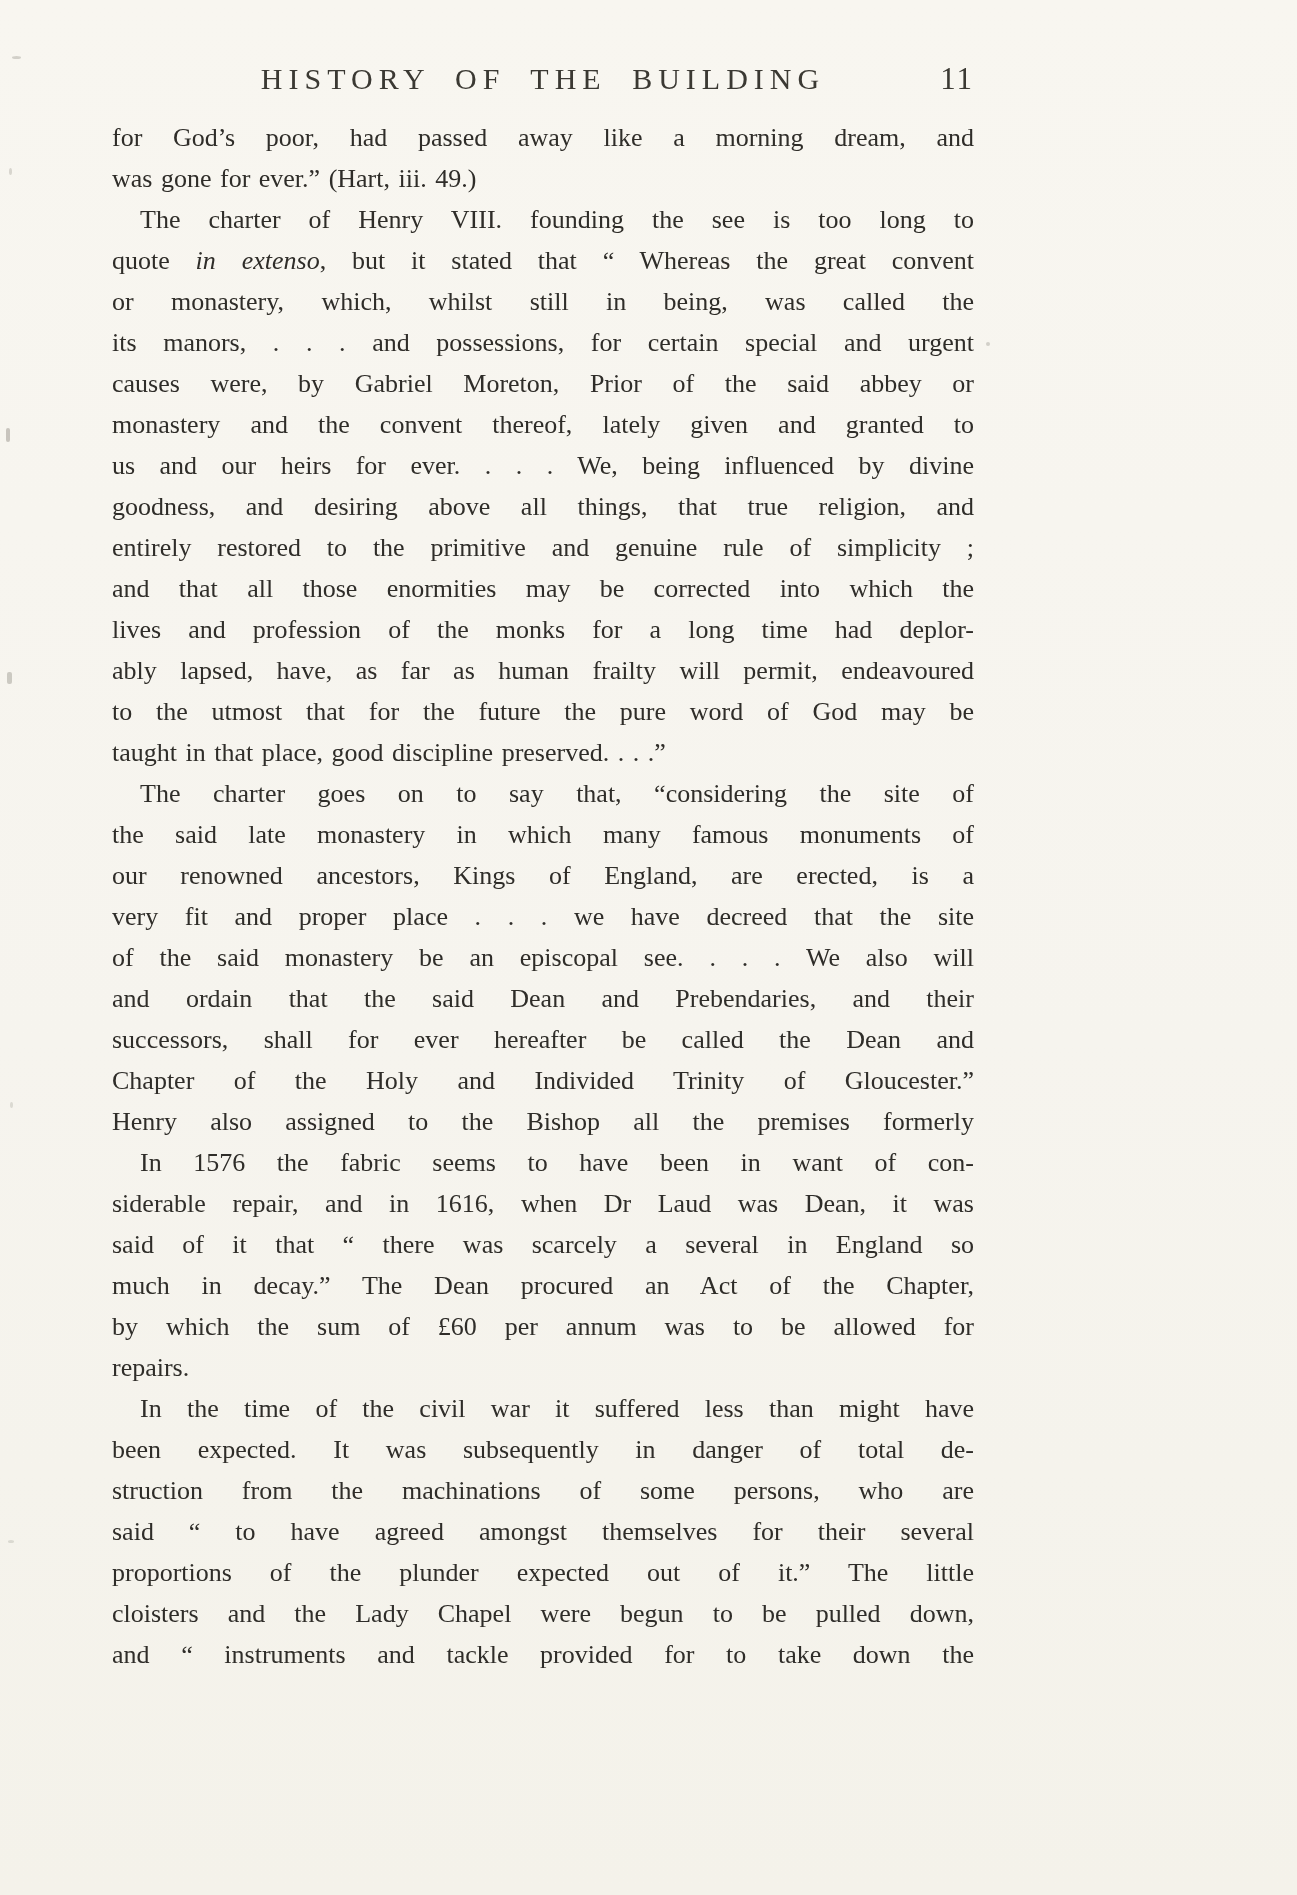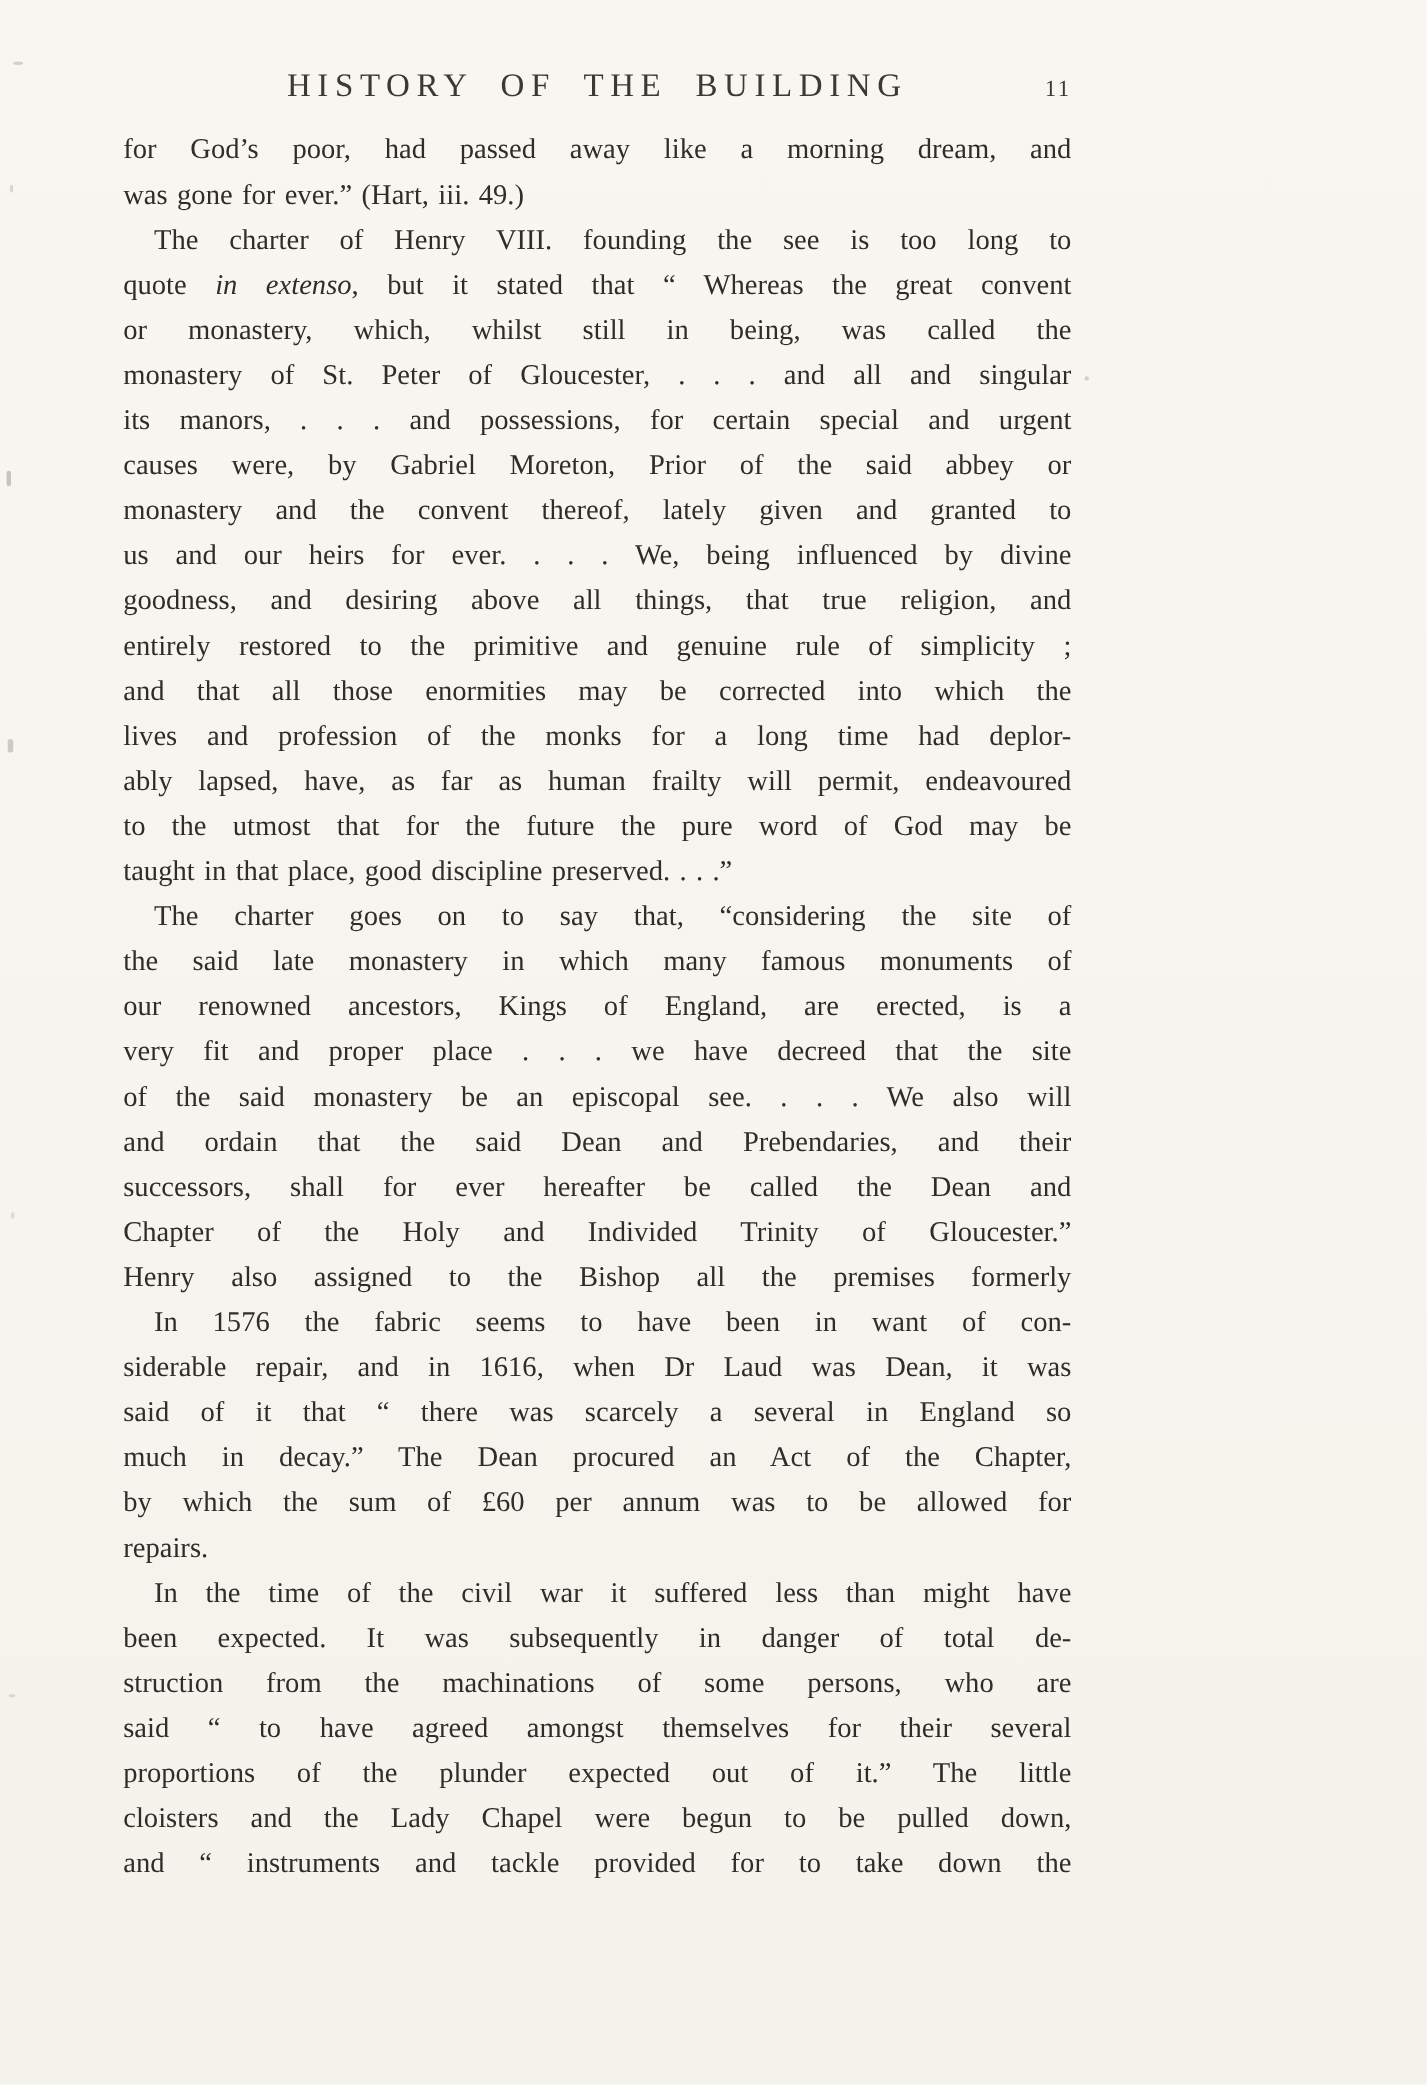--- a/index.html
+++ b/index.html
@@ -31,21 +31,21 @@
   .header-title {
     flex: 1;
     text-align: center;
     font-size: 30px;
     letter-spacing: 6px;
     word-spacing: 12px;
     color: #3b3933;
     padding-left: 40px; 
   }
   .header-pagenum {
-    font-size: 21px;
+    font-size: 31px;
     letter-spacing: 2px;
     color: #3b3933;
     min-width: 40px;
     text-align: right;
   }
   .text-block {
     font-size: 26px;
     line-height: 41px;
     word-spacing: 2px;
   }
@@ -97,21 +97,20 @@
   </div>
   <div class="text-block">
       <div class="para">
         <div class="line">for God’s poor, had passed away like a morning dream, and</div>
         <div class="line no-justify">was gone for ever.”   (Hart, iii. 49.)</div>
       </div>
       <div class="para">
         <div class="line first-indent">The charter of Henry VIII. founding the see is too long to</div>
         <div class="line">quote <i>in extenso</i>, but it stated that “ Whereas the great convent</div>
         <div class="line">or monastery, which, whilst still in being, was called the</div>
-        <div class="line">monastery of St. Peter of Gloucester, . . . and all and singular</div>
         <div class="line">its manors, . . . and possessions, for certain special and urgent</div>
         <div class="line">causes were, by Gabriel Moreton, Prior of the said abbey or</div>
         <div class="line">monastery and the convent thereof, lately given and granted to</div>
         <div class="line">us and our heirs for ever. . . . We, being influenced by divine</div>
         <div class="line">goodness, and desiring above all things, that true religion, and</div>
         <div class="line">entirely restored to the primitive and genuine rule of simplicity ;</div>
         <div class="line">and that all those enormities may be corrected into which the</div>
         <div class="line">lives and profession of the monks for a long time had deplor-</div>
         <div class="line">ably lapsed, have, as far as human frailty will permit, endeavoured</div>
         <div class="line">to the utmost that for the future the pure word of God may be</div>

